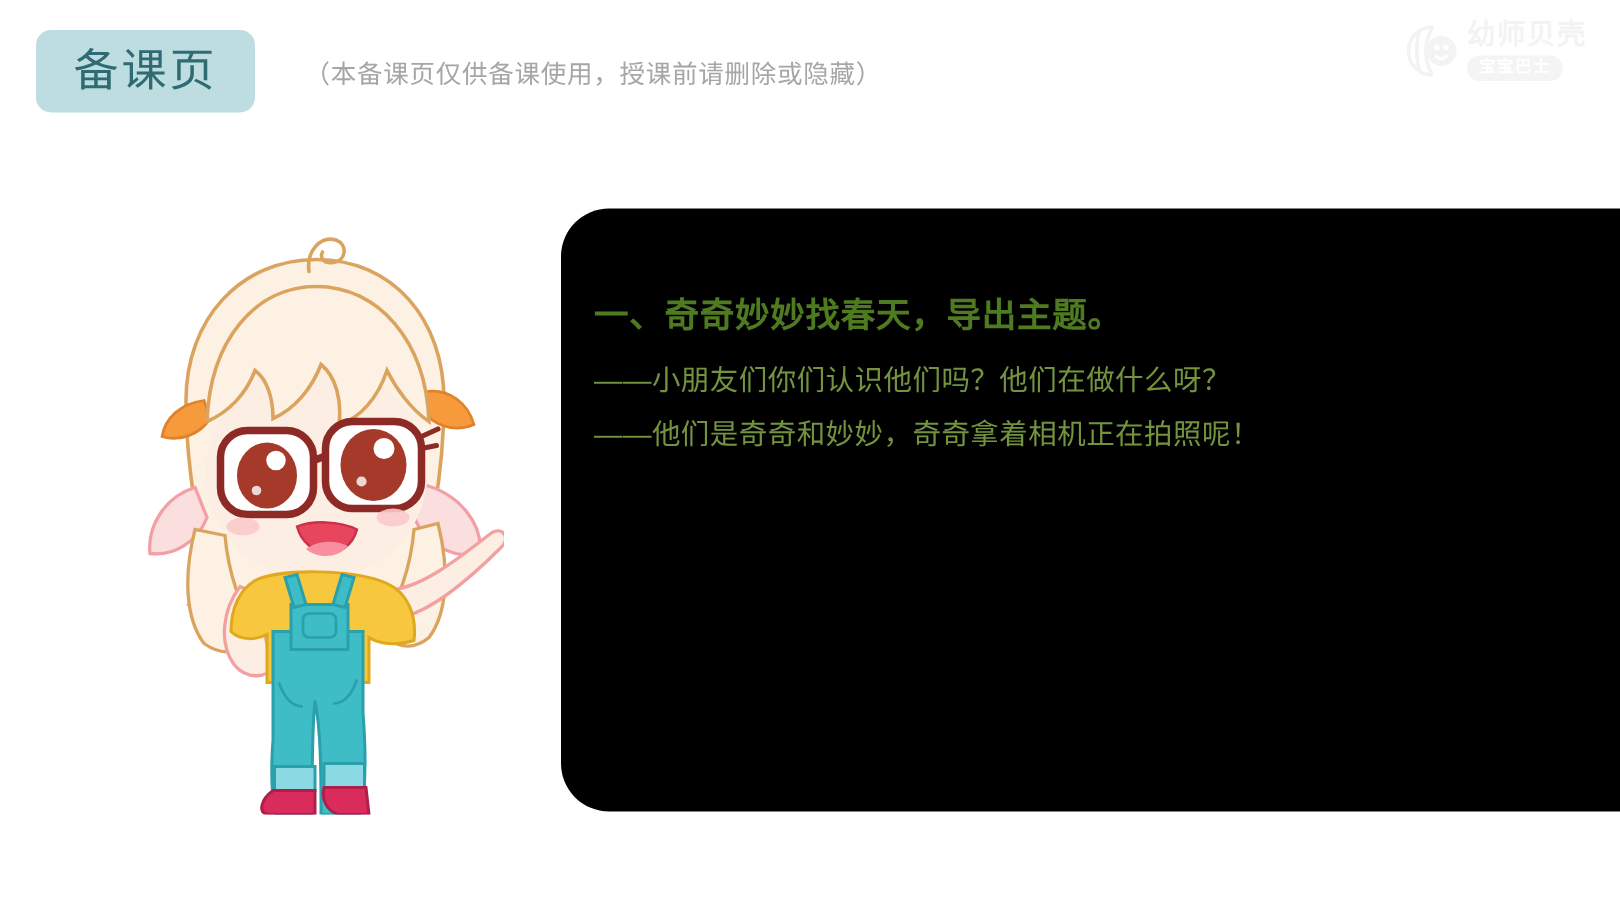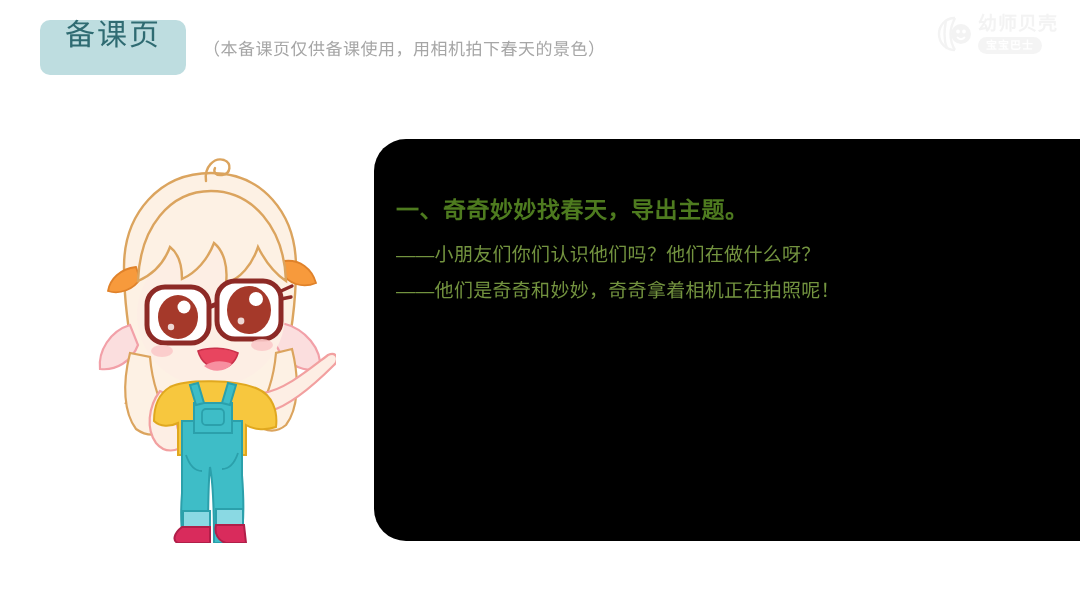--- a/index.html
+++ b/index.html
@@ -28,27 +28,28 @@
 
   
   #header {
     position: absolute;
     left: 0; top: 0;
     width: 1080px;
     height: 96px;
   }
   #title-chip {
     position: absolute;
-    left: 40px;
+    left: 24px;
     top: 20px;
     width: 146px;
     height: 55px;
     background: #bedde0;
     border-radius: 10px;
     display: flex;
+    align-items: center;
     justify-content: center;
   }
   #title-chip-label {
     font-size: 30px;
     line-height: 1;
     letter-spacing: 2px;
     color: #2f6b72;
     font-weight: 500;
     white-space: nowrap;
   }
@@ -156,21 +157,21 @@
 <body>
 
 <div id="slide">
 
   <div id="header">
 
     <div id="title-chip">
       <span id="title-chip-label">备课页</span>
     </div>
 
-    <div id="header-note">（本备课页仅供备课使用，用相机拍下春天的景色）</div>
+    <div id="header-note">（本备课页仅供备课使用，授课前请删除或隐藏）</div>
 
     <div id="brand">
       <div id="brand-shell">
         <svg viewBox="0 0 38 38" width="38" height="38" aria-hidden="true">
           <g fill="none" stroke="#d8d8d8" stroke-width="2.4">
             <path d="M19 3 C9 3 3 11 3 19 C3 28 10 35 19 35"></path>
             <path d="M19 3 C16 9 14.5 14 14.5 19 C14.5 26 16.5 31 19 35"></path>
             <path d="M10 5.5 C9 11 8.5 15 8.5 19 C8.5 25 9.5 30 11 34"></path>
           </g>
           <circle cx="25" cy="19" r="10" fill="#d8d8d8"></circle>

